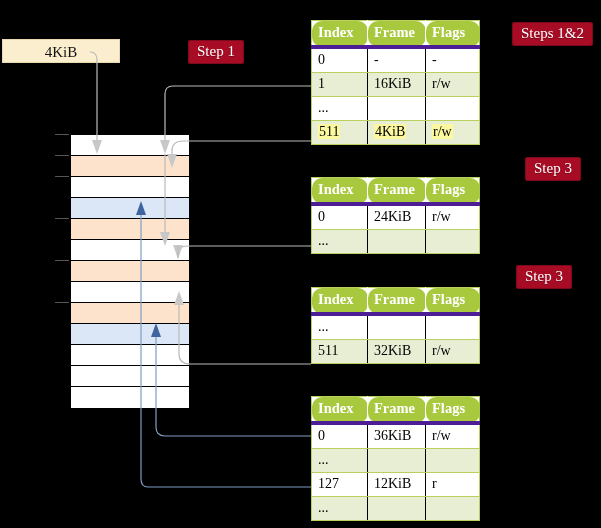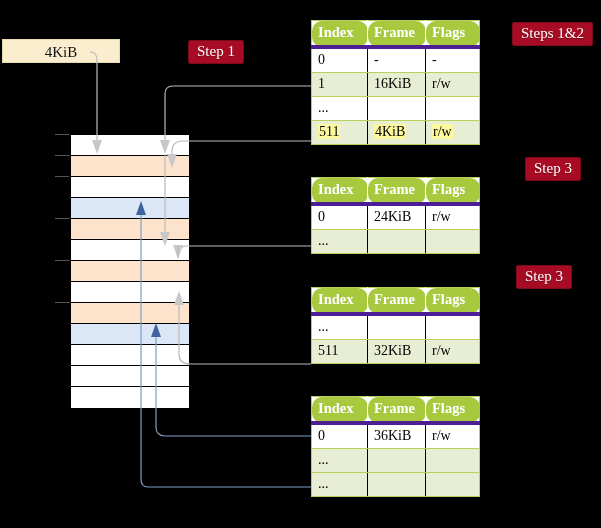--- a/index.html
+++ b/index.html
@@ -288,20 +288,25 @@
           <tr class="odd">
             <td class="col-index">0</td>
             <td class="col-frame">36KiB</td>
             <td class="col-flags">r/w</td>
           </tr>
           <tr class="even">
             <td class="col-index">...</td>
             <td class="col-frame"></td>
             <td class="col-flags"></td>
           </tr>
+          <tr class="odd">
+            <td class="col-index">127</td>
+            <td class="col-frame">12KiB</td>
+            <td class="col-flags">r</td>
+          </tr>
           <tr class="even">
             <td class="col-index">...</td>
             <td class="col-frame"></td>
             <td class="col-flags"></td>
           </tr>
         </tbody>
       </table>
     </div>
 
 </div>

